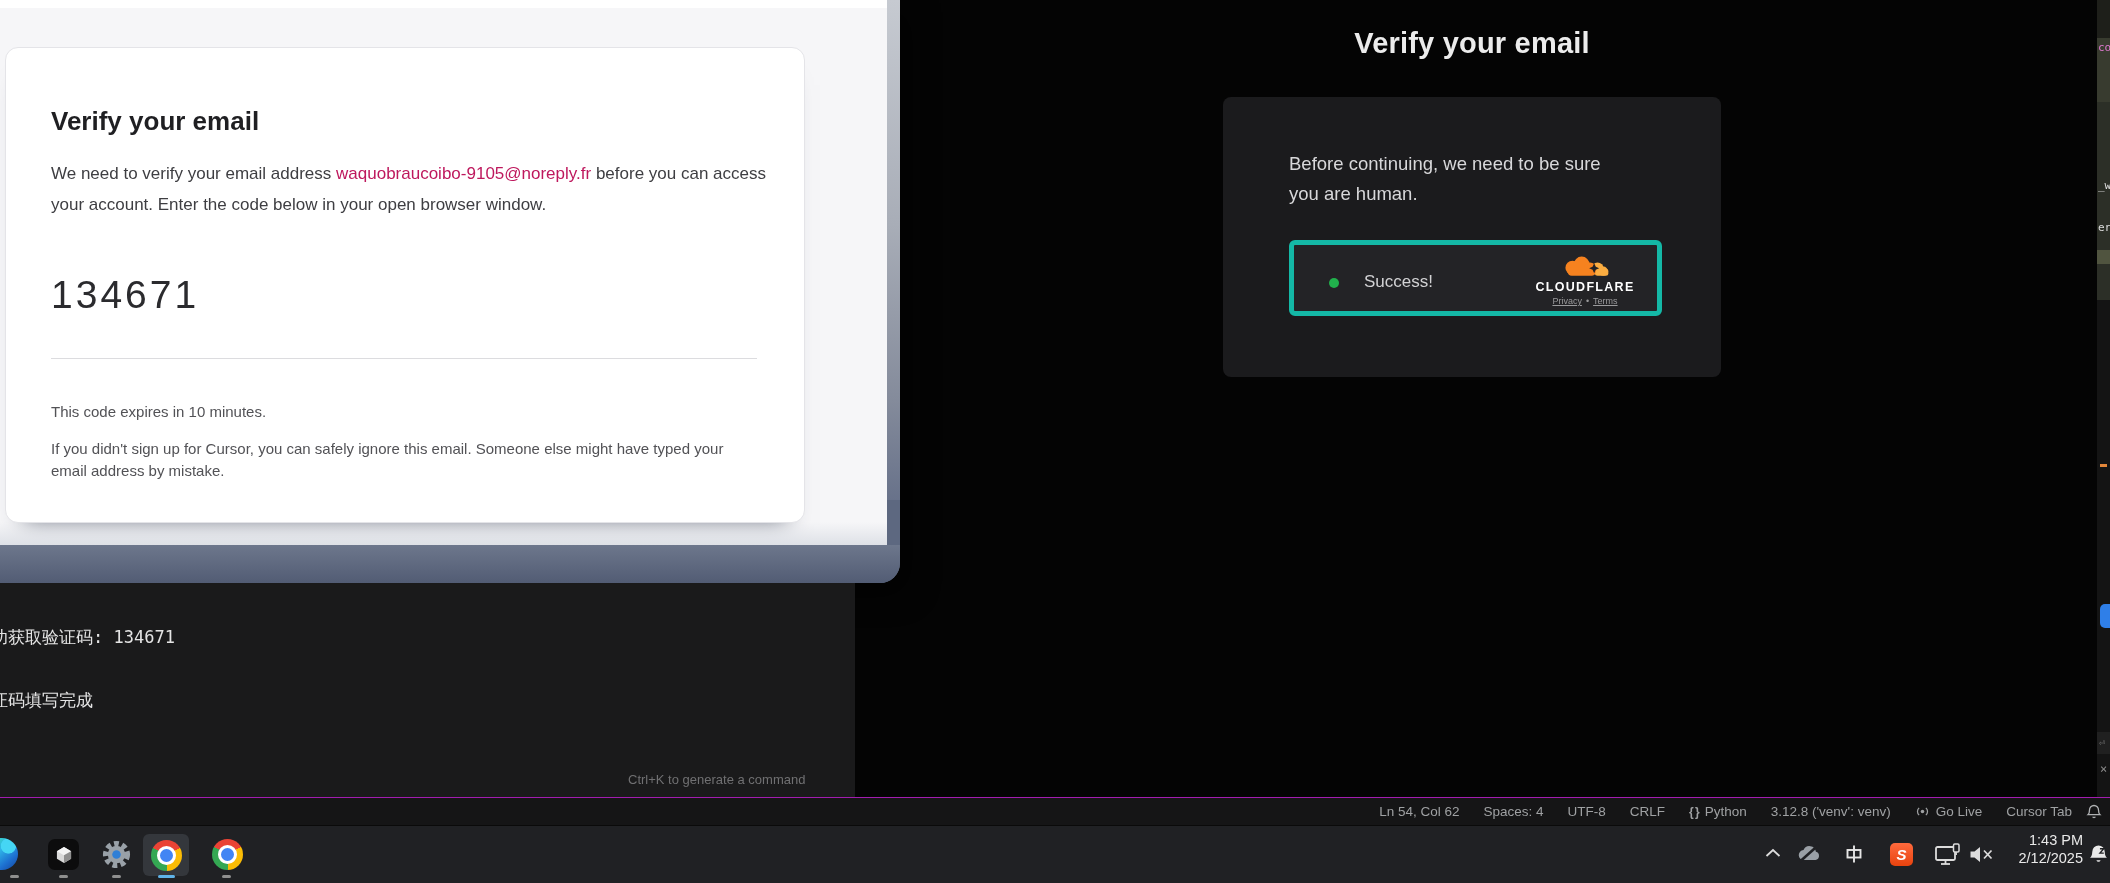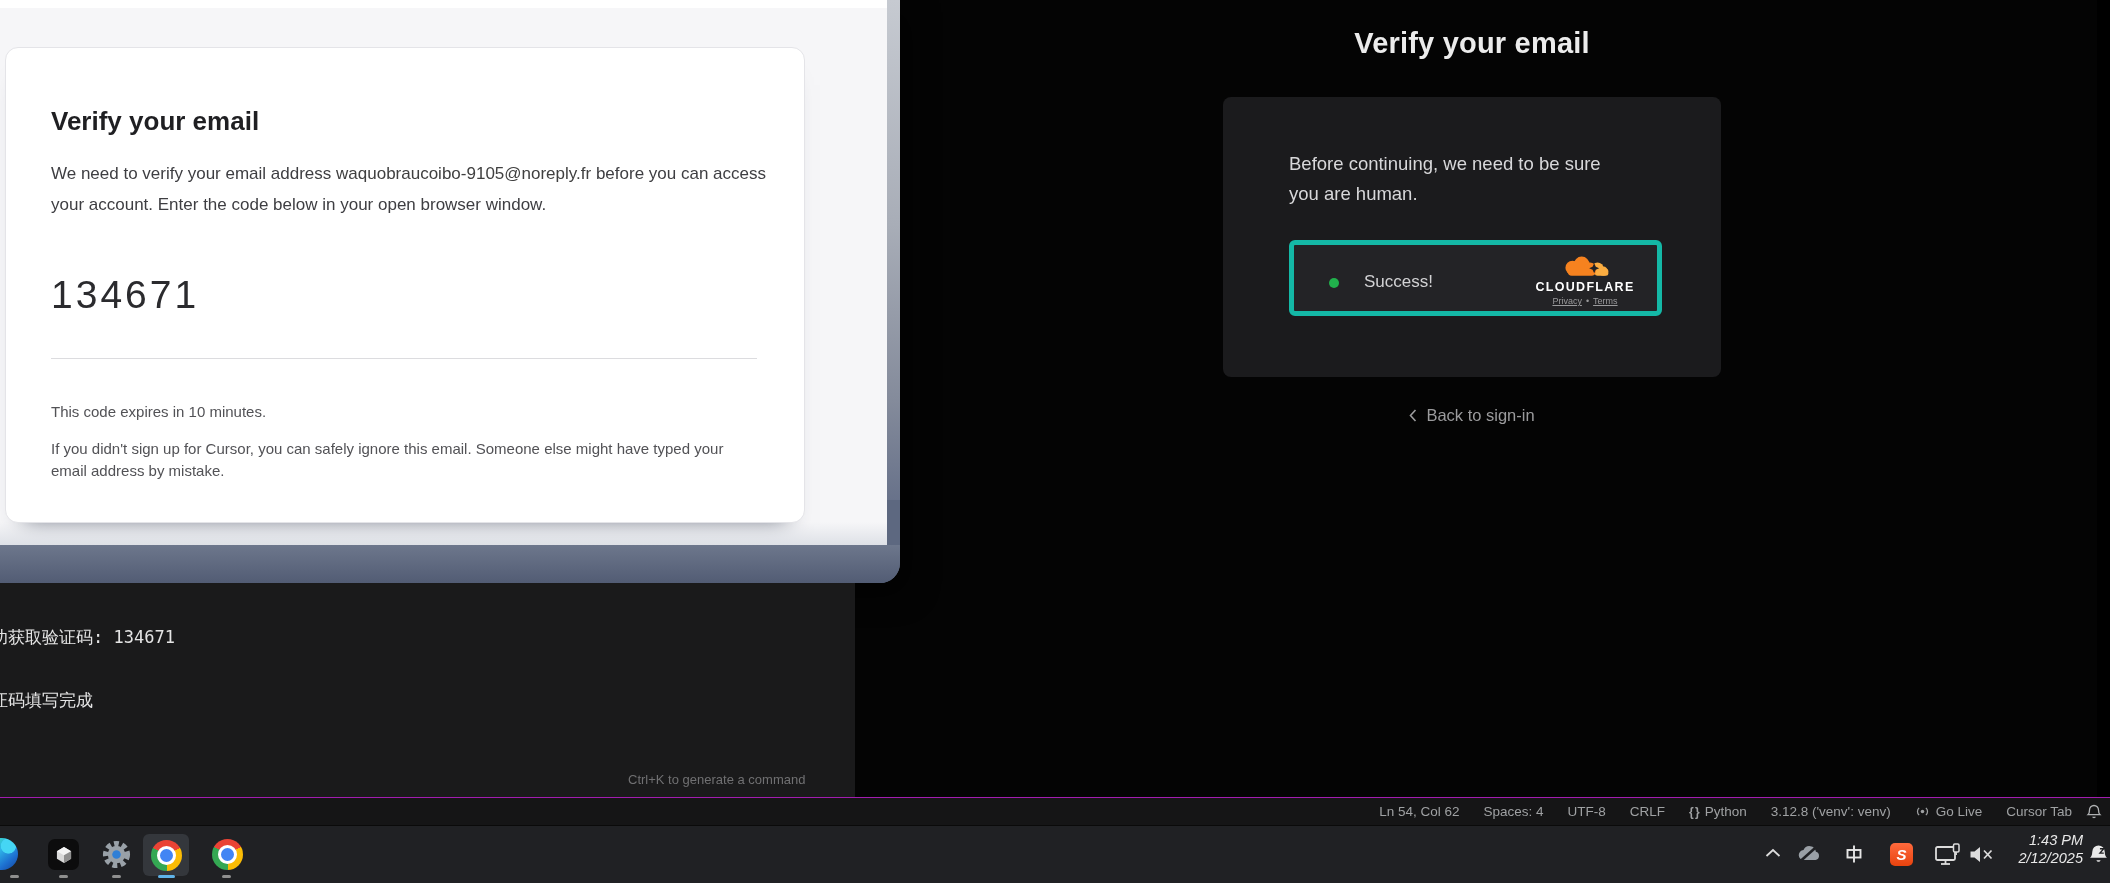--- a/index.html
+++ b/index.html
@@ -92,21 +92,21 @@
   .chrome-logo::before{content:"";width:13px;height:13px;border-radius:50%;
      background:#4285f4;border:3.5px solid #fff;}
   .chrome2{left:212px;top:13px;}
   .dash{position:absolute;top:49px;width:9px;height:3px;border-radius:2px;background:#8f8f8f;}
   .dash-active{width:17px;}
   .tray-item{position:absolute;display:grid;place-items:center;}
   .sogou{left:1890px;top:17px;width:23px;height:23px;border-radius:5px;
      background:linear-gradient(180deg,#ff6a3d,#e8430e);color:#fff;font-weight:800;
      font-size:15px;font-style:italic;}
   .clock{position:absolute;right:27px;top:6px;text-align:right;color:#e9e9e9;
-         font-size:14.5px;line-height:17.5px;font-style:italic;}
+         font-size:14.5px;line-height:17.5px;}
 </style>
 </head>
 <body>
 
 <div id="screen">
 
   <div class="abs browser">
     <div class="abs vp-title">Verify your email</div>
 
     <div class="abs vp-card">
@@ -131,36 +131,45 @@
           <span class="cf-word">CLOUDFLARE</span>
           <span class="cf-links">
             <a href="#">Privacy</a>
             <span>•</span>
             <a href="#">Terms</a>
           </span>
         </div>
       </div>
     </div>
 
-    <div class="abs vp-back">
-      <svg width="8" height="13" viewBox="0 0 8 13">
-        <path d="M6.5 1 1.5 6.5l5 5.5" stroke="#9b9b9d" stroke-width="1.6" fill="none"></path>
-      </svg><span>Back to sign-in</span>
-    </div>
-  </div>
-
+  </div>
+
+  <div class="abs rstrip">
+    <div class="abs rs-seg1"></div>
+    <div class="abs rs-seg2"></div>
+    <div class="abs rs-seg3"></div>
+    <span class="abs rs-frag" style="top:42px;color:#e07ad0">co</span>
+    <span class="abs rs-frag" style="top:180px;color:#ddd">_w</span>
+    <span class="abs rs-frag" style="top:222px;color:#ddd">er</span>
+    <div class="abs rs-sel"></div>
+    <div class="abs rs-tick"></div>
+    <div class="abs rs-pill"></div>
+    <div class="abs rs-enterbox"></div>
+    <span class="abs rs-enter">⏎</span>
+    <span class="abs rs-x">×</span>
+  </div>
 
   <div class="abs email-window">
     <div class="abs email-page">
       <div class="abs email-page-topstrip"></div>
 
       <div class="abs email-card">
         <div class="abs em-heading">Verify your email</div>
         <div class="abs em-para1">
-          <span>We need to verify your email address </span><a href="#" class="em-link" style="color:#404040">waquobraucoibo-9105@noreply.fr</a><span> before you can access your account. Enter the code below in your open browser window.</span>
+          <span>We need to verify your email address </span><a href="#" class="em-link" style="color:#be185d">waquobraucoibo-9105@noreply.fr</a><span> before you can access your account. Enter the code below in your open browser window.</span>
         </div>
         <div class="abs em-code">134671</div>
         <div class="abs em-divider"></div>
         <div class="abs em-expiry">This code expires in 10 minutes.</div>
         <div class="abs em-para2">If you didn't sign up for Cursor, you can safely ignore this email. Someone else might have typed your email address by mistake.</div>
       </div>
 
       <div class="abs email-page-fade"></div>
     </div>
     <div class="abs email-frame-right"></div>

